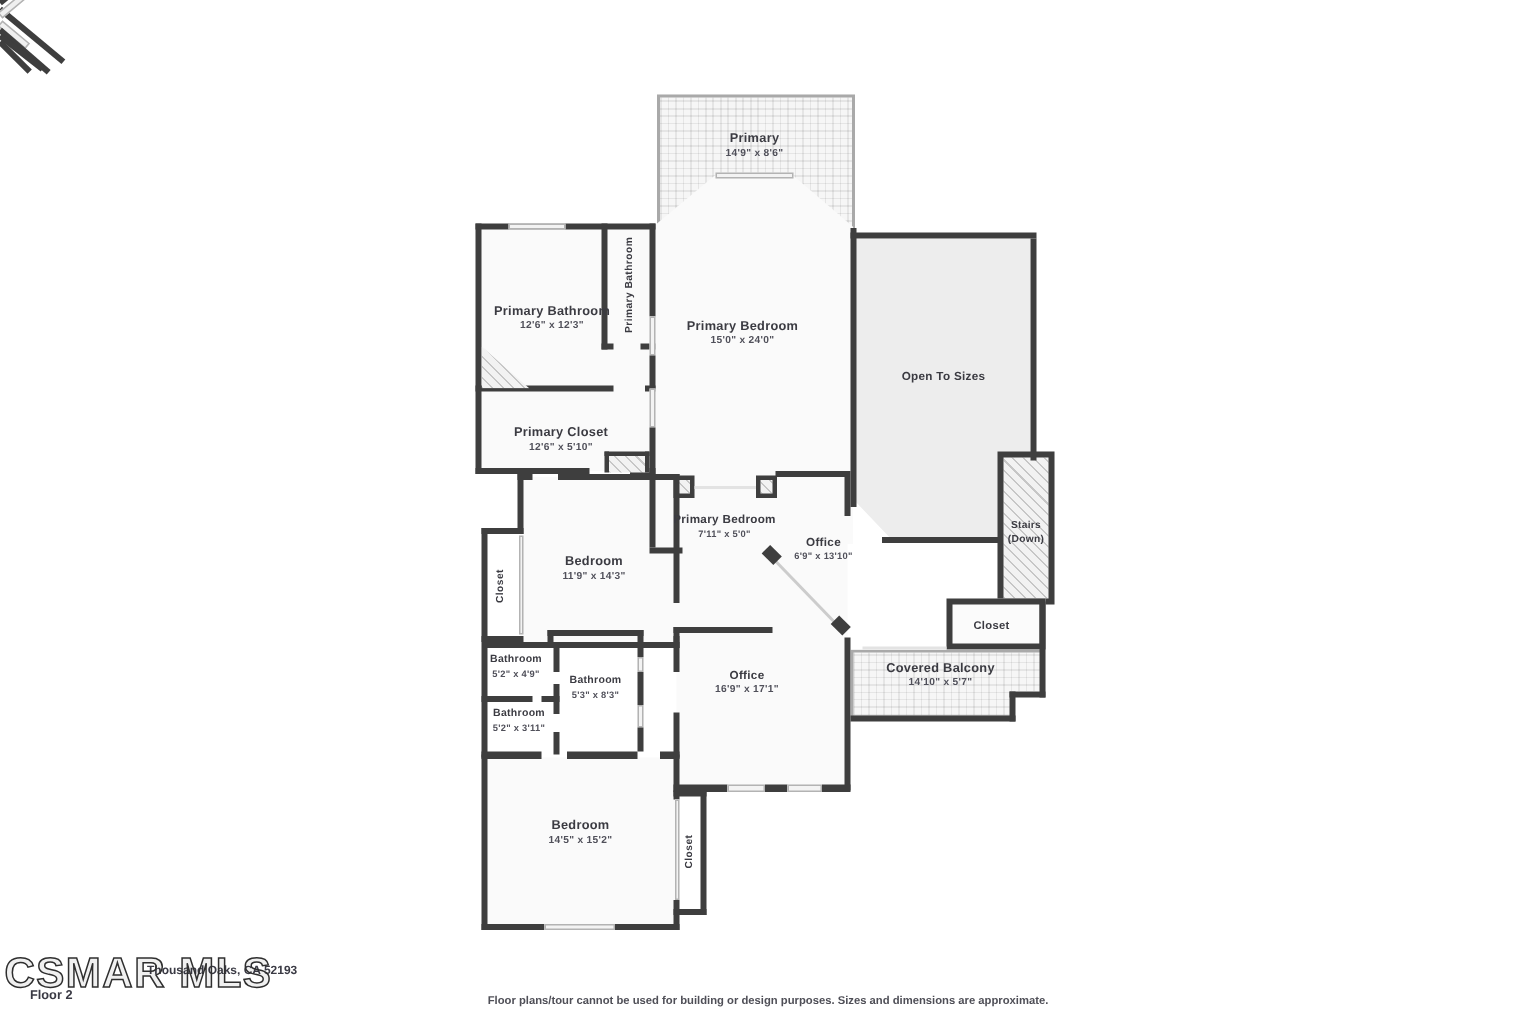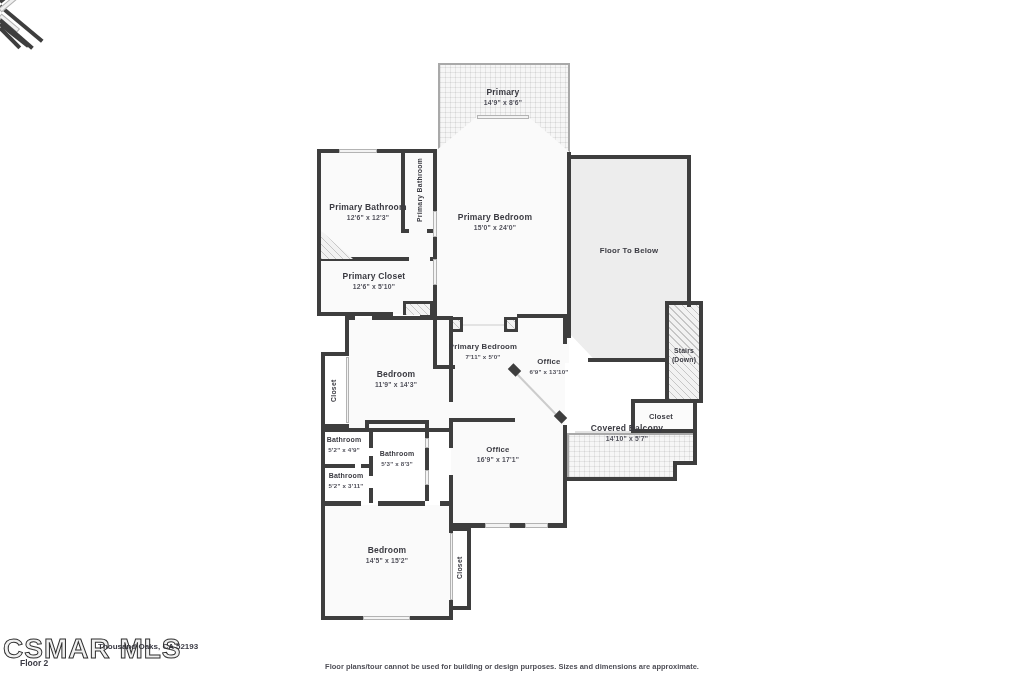--- a/index.html
+++ b/index.html
@@ -177,23 +177,23 @@
   <div class="lbl" style="left:368px;top:212px">
     <div class="nm">Primary Bathroom</div>
     <div class="dm">12'6" x 12'3"</div>
   </div>
   <div class="vlbl" style="left:420px;top:190px;height:72px">Primary Bathroom</div>
   <div class="lbl" style="left:495px;top:222px">
     <div class="nm">Primary Bedroom</div>
     <div class="dm">15'0" x 24'0"</div>
   </div>
   <div class="lbl" style="left:629px;top:251px">
-    <div class="nm" style="font-size:7.8px">Floor To Below</div>
-  </div>
-  <div class="lbl" style="left:374px;top:281px">
+    <div class="nm" style="font-size:7.8px">Open To Sizes</div>
+  </div>
+  <div class="lbl" style="left:374px;top:293px">
     <div class="nm">Primary Closet</div>
     <div class="dm">12'6" x 5'10"</div>
   </div>
   <div class="lbl" style="left:396px;top:379px">
     <div class="nm">Bedroom</div>
     <div class="dm">11'9" x 14'3"</div>
   </div>
   <div class="vlbl" style="left:334px;top:391px;height:42px">Closet</div>
   <div class="lbl small" style="left:483px;top:351px">
     <div class="nm" style="font-size:7.8px">Primary Bedroom</div>
@@ -219,21 +219,21 @@
     <div class="dm">5'3" x 8'3"</div>
   </div>
   <div class="lbl small" style="left:346px;top:481px">
     <div class="nm">Bathroom</div>
     <div class="dm">5'2" x 3'11"</div>
   </div>
   <div class="lbl" style="left:498px;top:455px">
     <div class="nm" style="font-size:7.8px">Office</div>
     <div class="dm">16'9" x 17'1"</div>
   </div>
-  <div class="lbl" style="left:627px;top:433px">
+  <div class="lbl" style="left:627px;top:450px">
     <div class="nm">Covered Balcony</div>
     <div class="dm">14'10" x 5'7"</div>
   </div>
   <div class="lbl" style="left:387px;top:555px">
     <div class="nm">Bedroom</div>
     <div class="dm">14'5" x 15'2"</div>
   </div>
   <div class="vlbl" style="left:460px;top:568px;height:42px">Closet</div>
 
 </div>

